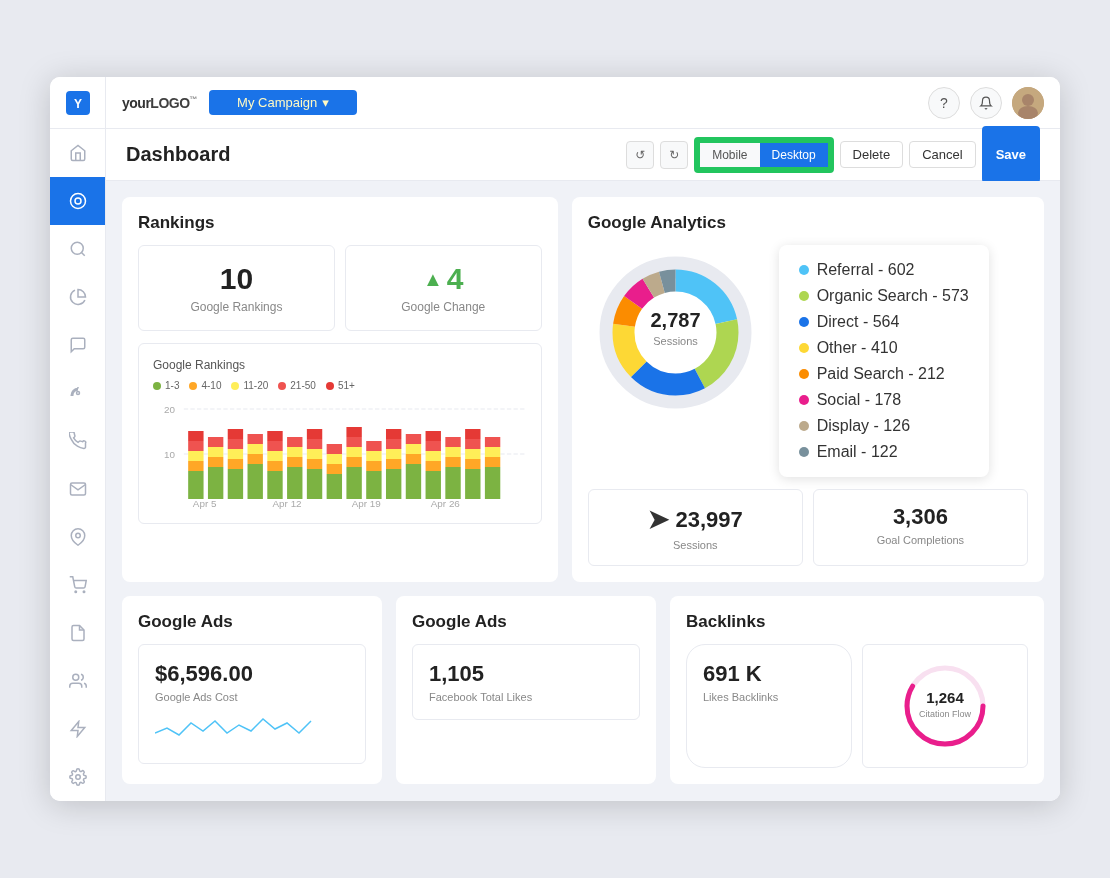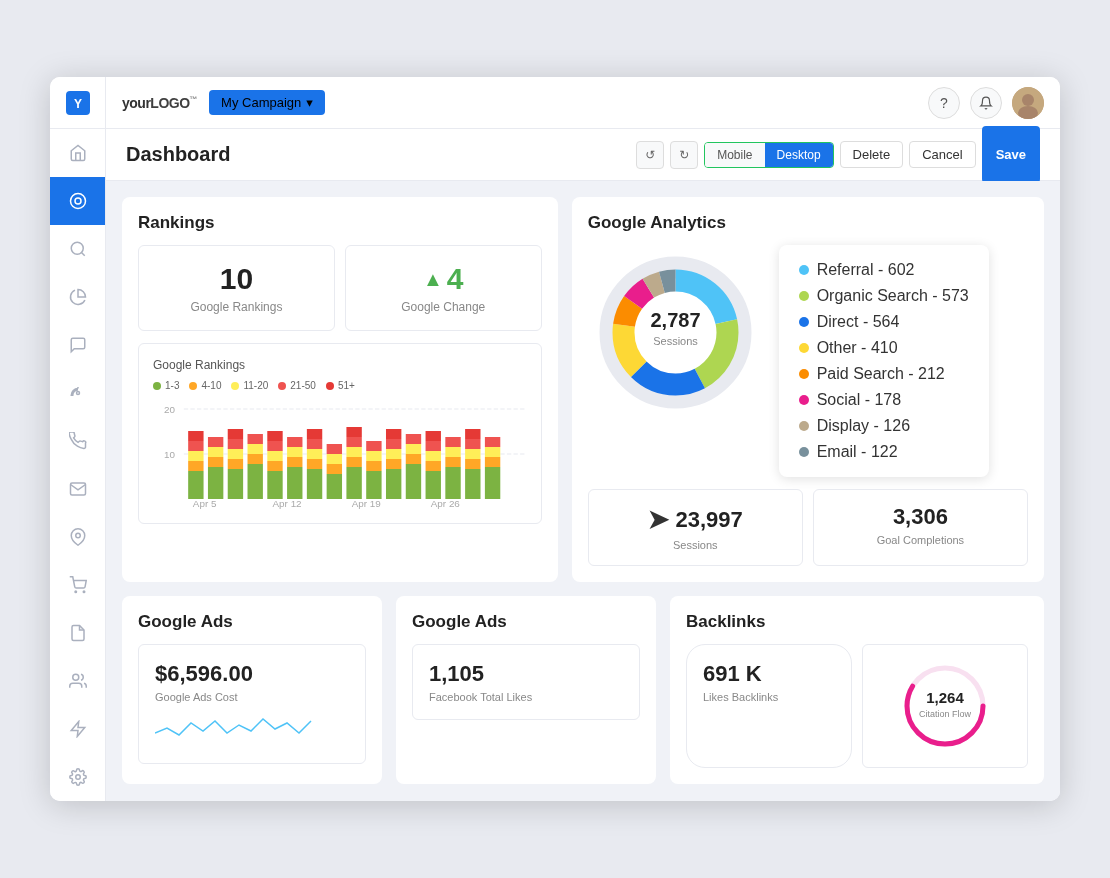--- a/index.html
+++ b/index.html
@@ -11,31 +11,31 @@
     .sidebar { width: 56px; background: #fff; border-right: 1px solid #e8eaf0; display: flex; flex-direction: column; align-items: center; padding: 0; }
     .sidebar-item { width: 100%; height: 48px; display: flex; align-items: center; justify-content: center; cursor: pointer; color: #aab0be; font-size: 18px; }
     .sidebar-item.active { background: #1a73e8; color: #fff; }
     .sidebar-logo { height: 52px; border-bottom: 1px solid #e8eaf0; display: flex; align-items: center; justify-content: center; width: 100%; }
 
     
     .main { flex: 1; display: flex; flex-direction: column; overflow: hidden; }
 
     
     .topnav { height: 52px; border-bottom: 1px solid #e8eaf0; display: flex; align-items: center; padding: 0 16px; gap: 12px; background: #fff; }
-    .campaign-btn { background: #1a73e8; color: #000000; border: none; border-radius: 4px; padding: 5px 12px; font-size: 13px; cursor: pointer; display: flex; align-items: center; gap: 5px; }
+    .campaign-btn { background: #1a73e8; color: #fef9c3; border: none; border-radius: 4px; padding: 5px 28px; font-size: 13px; cursor: pointer; display: flex; align-items: center; gap: 5px; }
     .topnav-right { margin-left: auto; display: flex; align-items: center; gap: 10px; }
     .icon-btn { width: 32px; height: 32px; border-radius: 50%; border: 1px solid #ddd; background: #f8f9fa; display: flex; align-items: center; justify-content: center; cursor: pointer; font-size: 14px; color: #555; }
     .avatar { width: 32px; height: 32px; border-radius: 50%; background: #c5a87e; display: flex; align-items: center; justify-content: center; overflow: hidden; cursor: pointer; }
 
     
     .toolbar { height: 52px; border-bottom: 1px solid #e8eaf0; display: flex; align-items: center; padding: 0 20px; gap: 8px; background: #fff; }
     .toolbar-title { font-size: 20px; font-weight: 600; color: #222; }
     .toolbar-right { margin-left: auto; display: flex; align-items: center; gap: 6px; }
     .toolbar-icon-btn { width: 28px; height: 28px; border: 1px solid #ddd; border-radius: 4px; background: #f8f9fa; display: flex; align-items: center; justify-content: center; cursor: pointer; font-size: 12px; color: #666; }
-    .view-toggle { display: flex; border: 1px solid #22c55e; border-radius: 4px; overflow: hidden; }
+    .view-toggle { display: flex; border: 6px solid #22c55e; border-radius: 4px; overflow: hidden; }
     .view-btn { padding: 5px 12px; font-size: 12px; cursor: pointer; border: none; background: #f8f9fa; color: #555; }
     .view-btn.active { background: #1a73e8; color: #fff; }
     .btn-delete { padding: 5px 12px; font-size: 13px; border: 1px solid #ddd; border-radius: 4px; background: #fff; color: #333; cursor: pointer; }
     .btn-cancel { padding: 5px 12px; font-size: 13px; border: 1px solid #ddd; border-radius: 4px; background: #fff; color: #333; cursor: pointer; }
     .btn-save { padding: 21px 14px; font-size: 13px; border: none; border-radius: 4px; background: #1a73e8; color: #fff; cursor: pointer; font-weight: 600; }
 
     
     .content { flex: 1; background: #f0f2f7; padding: 16px; overflow-y: auto; display: flex; flex-direction: column; gap: 14px; }
 
     

